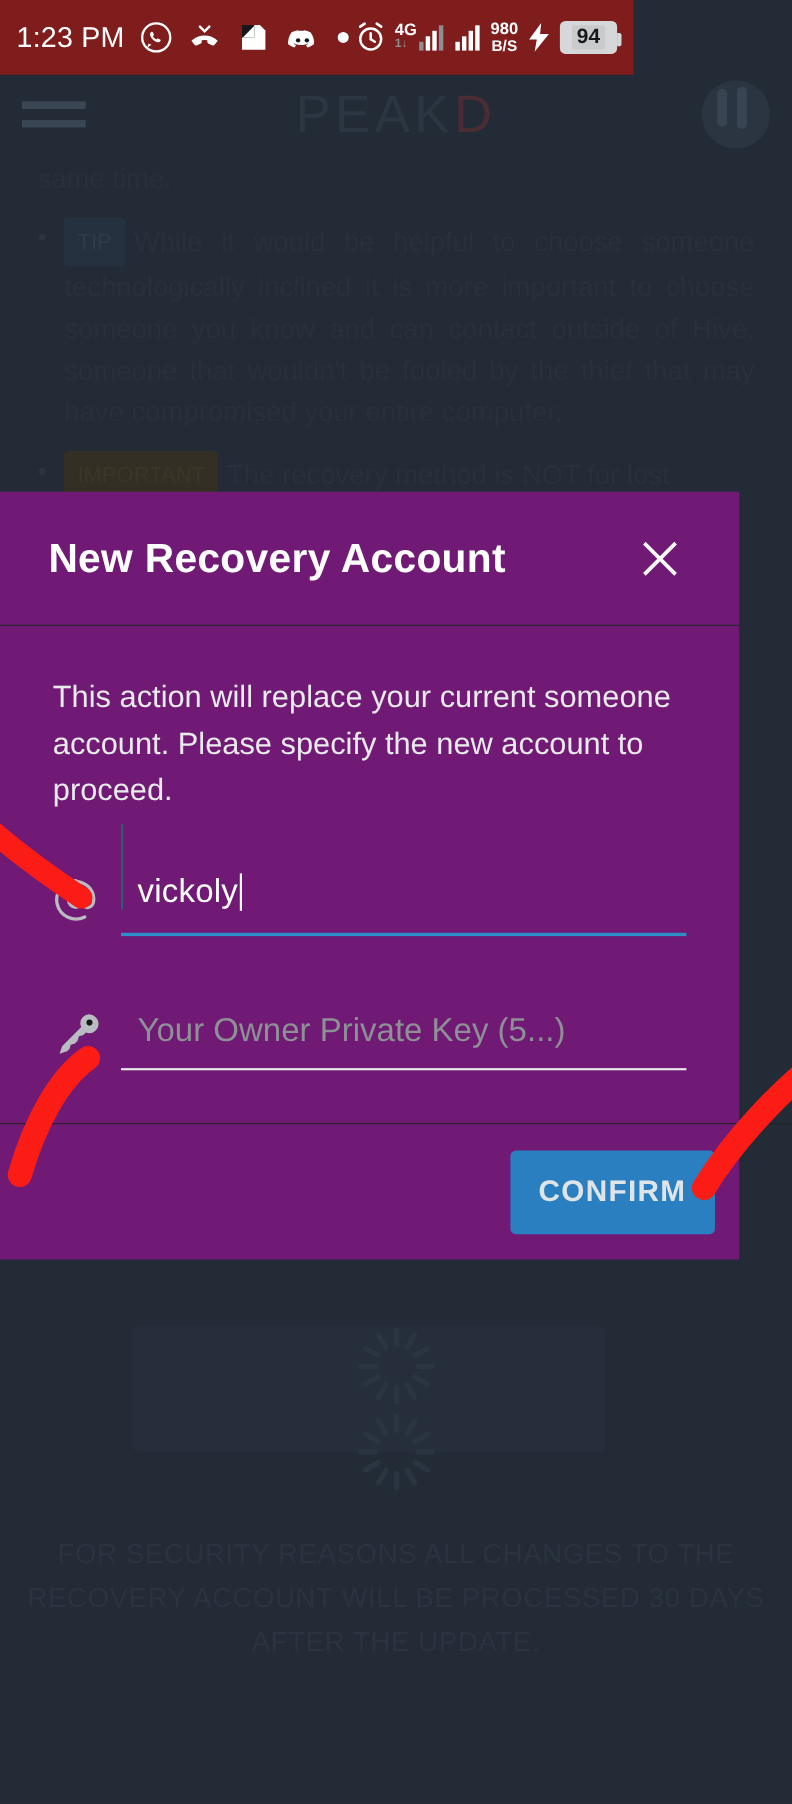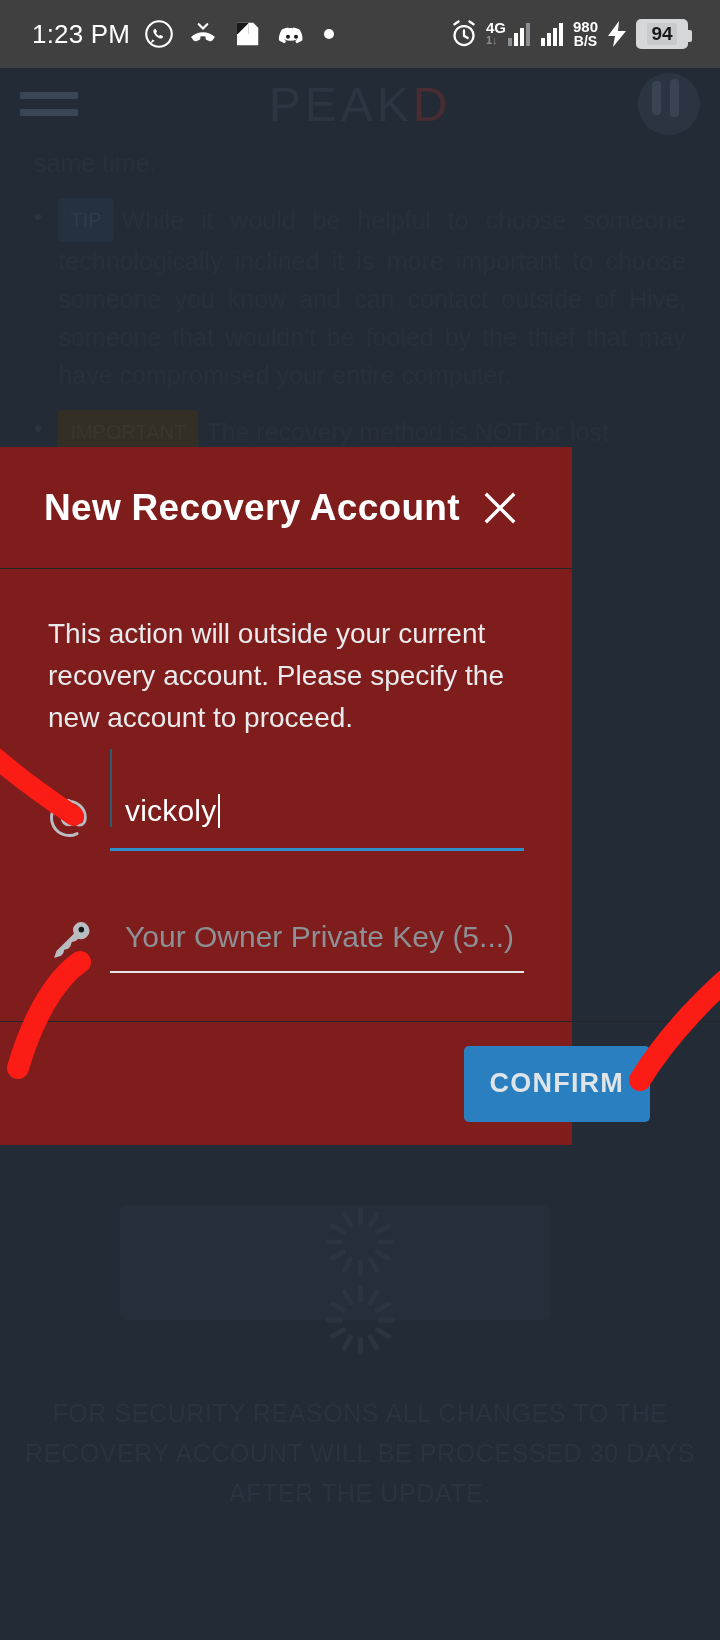--- a/index.html
+++ b/index.html
@@ -6,23 +6,23 @@
   html,body { width:720px; height:1640px; overflow:hidden; }
   body {
     background:#222a35;
     font-family:"Liberation Sans", sans-serif;
     -webkit-font-smoothing:antialiased;
   }
   .screen { position:relative; width:720px; height:1640px; background:#232b36; overflow:hidden; }
 
   
   .statusbar {
-    position:absolute; top:0; left:0; width:720px; height:68px;
-    background:#404040; display:flex; align-items:center;
-    padding:0 32px; color:#ffffff; z-index:40;
+    position:absolute; top:0; left:0; width:576px; height:68px;
+    background:#7f1d1d; display:flex; align-items:center;
+    padding:0 15px; color:#ffffff; z-index:40;
   }
   .sb-left { display:flex; align-items:center; gap:14px; }
   .sb-time { font-size:26px; letter-spacing:.2px; font-weight:400; }
   .sb-right { margin-left:auto; display:flex; align-items:center; gap:7px; }
   .sb-ico { display:block; }
   .netspeed { font-size:15px; line-height:15px; font-weight:700; text-align:center; }
   .netspeed small { display:block; font-size:14px; line-height:15px; }
   .gen4 { font-size:15px; font-weight:700; line-height:13px; }
   .gen4 em { font-style:normal; font-size:11px; color:#8b8e92; display:block; }
   .battery {
@@ -82,22 +82,22 @@
   }
   .sp1 { top:62px; }
   .sp2 { top:140px; }
   .bg-footer {
     position:absolute; top:248px; left:0; width:720px; text-align:center;
     color:#2a333f; font-size:25px; line-height:40px; letter-spacing:.6px;
   }
 
   
   .modal {
-    position:absolute; left:0; top:447px; width:572px; height:698px;
-    background:#7f1d1d; z-index:20;
+    position:absolute; left:0; top:447px; width:672px; height:698px;
+    background:#701a75; z-index:20;
   }
   .modal-head {
     height:122px; display:flex; align-items:center; padding:0 44px;
     border-bottom:1px solid #242629;
   }
   .modal-title { font-size:37px; font-weight:700; color:#ffffff; letter-spacing:.3px; }
   .close-btn {
     margin-left:auto; width:56px; height:56px; display:flex; align-items:center;
     justify-content:center; cursor:pointer;
   }
@@ -213,21 +213,21 @@
     <div class="modal-head">
       <div class="modal-title">New Recovery Account</div>
       <div class="close-btn">
         <svg width="40" height="40" viewBox="0 0 40 40">
           <path d="M7 7 L33 33 M33 7 L7 33" stroke="#ffffff" stroke-width="3.4" stroke-linecap="square" fill="none"></path>
         </svg>
       </div>
     </div>
 
     <div class="modal-body">
-      <div class="modal-desc">This action will outside your current recovery account. Please specify the new account to proceed.</div>
+      <div class="modal-desc">This action will replace your current someone account. Please specify the new account to proceed.</div>
 
       <div class="field">
         <div class="field-ico">
           <svg width="42" height="42" viewBox="0 0 24 24">
             <path d="M12 2a10 10 0 1 0 4.6 18.9" stroke="#b9bcc0" stroke-width="1.7" fill="none" stroke-linecap="round"></path>
             <path d="M16 7.6v6.2c0 1.4.9 2.2 2.1 2.2 2 0 3.2-1.8 3.2-4.3A9.3 9.3 0 0 0 12 2.5" stroke="#b9bcc0" stroke-width="1.7" fill="none" stroke-linecap="round"></path>
             <circle cx="12" cy="12" r="3.9" stroke="#b9bcc0" stroke-width="1.7" fill="none"></circle>
           </svg>
         </div>
         <div class="field-input">

